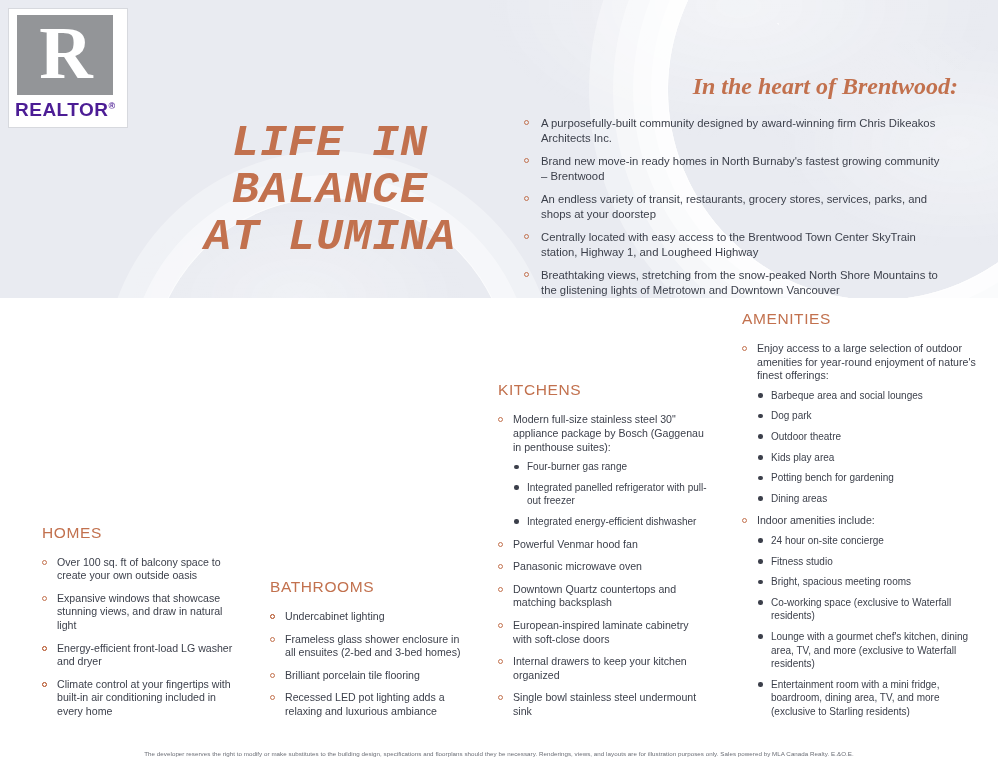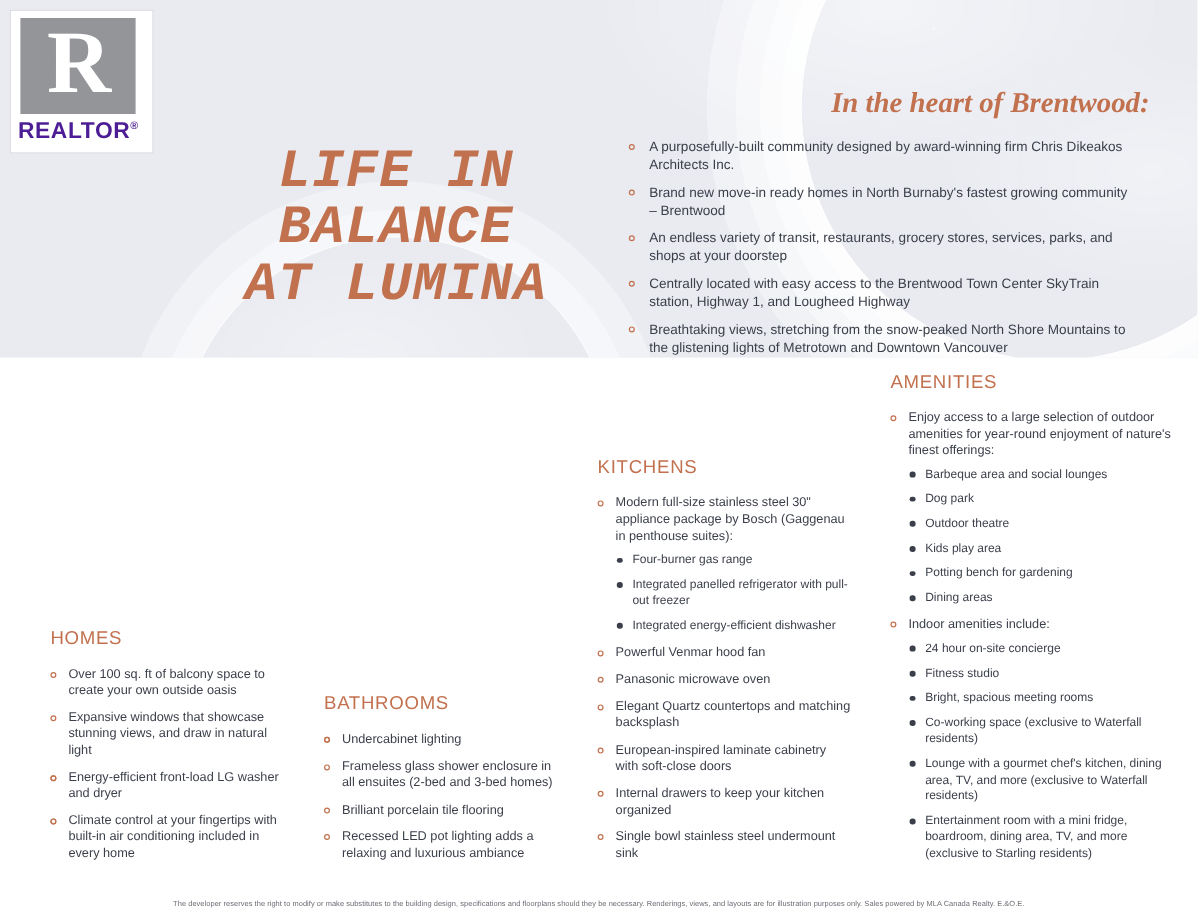--- a/index.html
+++ b/index.html
@@ -326,21 +326,21 @@
         <span class="bullet-o"></span>
         <span>Modern full-size stainless steel 30" appliance package by Bosch (Gaggenau in penthouse suites):</span>
         <ul class="sub">
           <li><span class="bullet-f"></span><span>Four-burner gas range</span></li>
           <li><span class="bullet-f"></span><span>Integrated panelled refrigerator with pull-out freezer</span></li>
           <li><span class="bullet-f"></span><span>Integrated energy-efficient dishwasher</span></li>
         </ul>
       </li>
       <li><span class="bullet-o"></span><span>Powerful Venmar hood fan</span></li>
       <li><span class="bullet-o"></span><span>Panasonic microwave oven</span></li>
-      <li><span class="bullet-o"></span><span>Elegant Quartz countertops and matching backsplash</span></li>
+      <li><span class="bullet-o"></span><span>Downtown Quartz countertops and matching backsplash</span></li>
       <li><span class="bullet-o"></span><span>European-inspired laminate cabinetry with soft-close doors</span></li>
       <li><span class="bullet-o"></span><span>Internal drawers to keep your kitchen organized</span></li>
       <li><span class="bullet-o"></span><span>Single bowl stainless steel undermount sink</span></li>
     </ul>
   </div>
 
   <div class="col col-4">
     <h3 class="col-title">AMENITIES</h3>
     <ul class="items">
       <li>

